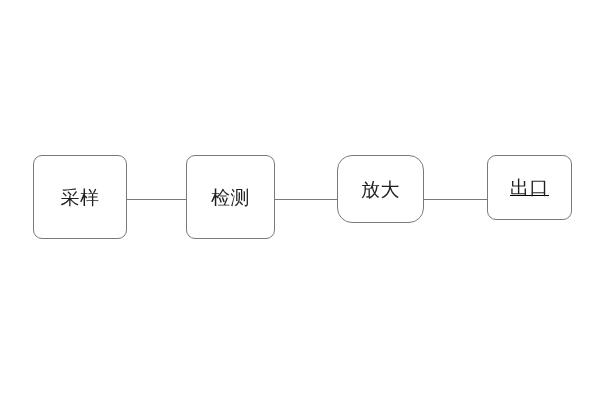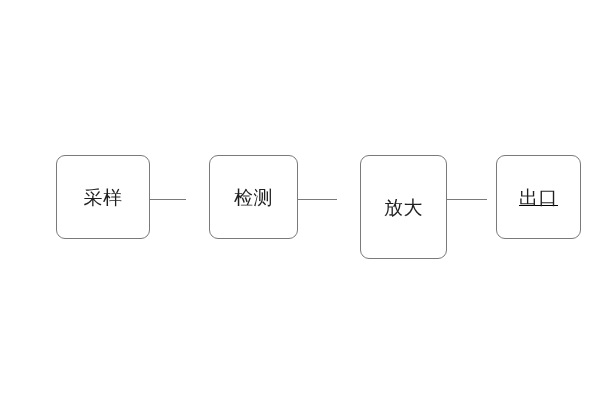--- a/index.html
+++ b/index.html
@@ -22,41 +22,40 @@
   }
   .flow-node {
     position: absolute;
     box-sizing: border-box;
     background: #ffffff;
     border: 1px solid #7a7a7a;
     border-radius: 9px;
     display: flex;
     align-items: center;
     justify-content: center;
-    margin-left: 23px;
   }
   .flow-node-label {
     font-family: "DejaVu Sans", "Liberation Sans", sans-serif;
     font-size: 19px;
     line-height: 1;
     color: #1f1f1f;
     letter-spacing: 0.5px;
     white-space: nowrap;
     user-select: none;
   }
   .flow-connector {
     position: absolute;
     height: 1px;
     background: #7a7a7a;
   }
   
   #node-0 { left: 33px;  top: 155px; width: 94px; height: 84px; }
   #node-1 { left: 186px; top: 155px; width: 89px; height: 84px; justify-content: center; }
-  #node-2 { left: 337px; top: 155px; width: 87px; height: 104px; }
-  #node-3 { left: 473px; top: 155px; width: 85px; height: 84px; text-decoration: underline; }
+  #node-2 { left: 337px; top: 155px; width: 87px; height: 68px; border-radius: 15px; }
+  #node-3 { left: 487px; top: 155px; width: 85px; height: 65px; text-decoration: underline; }
   
   #connector-0 { left: 127px; top: 199px; width: 59px; }
   #connector-1 { left: 275px; top: 199px; width: 62px; }
   #connector-2 { left: 424px; top: 199px; width: 63px; }
 </style>
 </head>
 <body>
 
 <div id="diagram-canvas">
 

